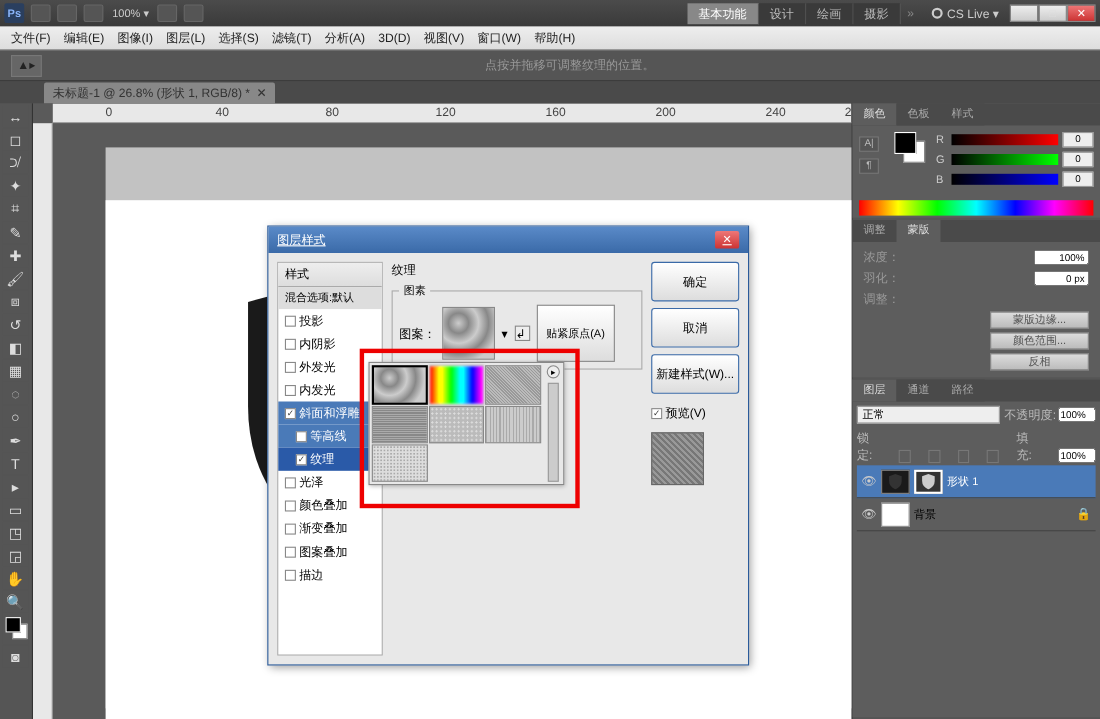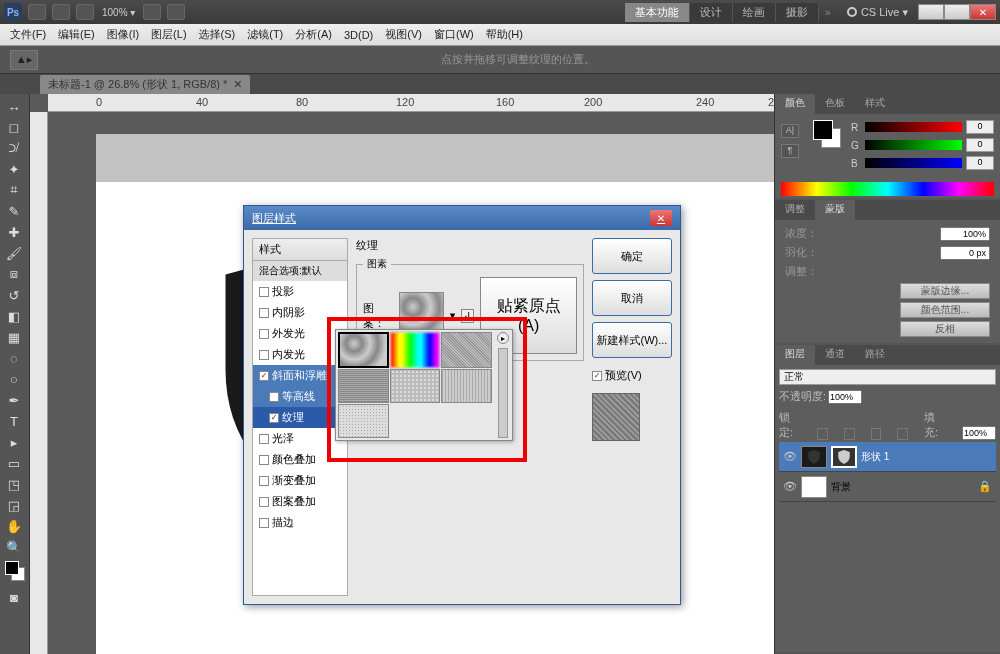--- a/index.html
+++ b/index.html
@@ -75,21 +75,21 @@
 
 .mask-panel { padding: 6px; color: #999; }
 .mask-row { display:flex; align-items:center; gap:6px; margin-bottom:6px; }
 .mask-preview { width:28px; height:24px; background:#333; border:1px solid #777; display:flex; align-items:center; justify-content:center; }
 .mask-ctrl { display:flex; justify-content:space-between; align-items:center; margin-bottom:4px; padding: 0 4px;}
 .mask-ctrl input { width:50px; height:14px; font-size:9px; text-align:right; padding-right:2px; }
 .mask-btns { display:flex; flex-direction:column; gap:3px; align-items:flex-end; padding:0 4px; }
 .mask-btn { width:90px; height:16px; background:linear-gradient(#ddd,#bbb); border:1px solid #888; font-size:10px; text-align:center; color:#555; }
 
 .layers-panel { padding: 4px; }
-.layer-top { display:flex; gap:4px; margin-bottom:4px;flex-direction:column; }
+.layer-top { display:flex; gap:4px; margin-bottom:4px; }
 .blend-mode { flex:1; height:16px; background:#eee; border:1px solid #999; font-size:10px; padding-left:4px; }
 .opacity-ctrl { display:flex; align-items:center; gap:2px; font-size:9px; color:#bbb; }
 .opacity-ctrl input { width:34px; height:14px; font-size:9px; }
 .lock-row { display:flex; align-items:flex-end; gap:16px; font-size:9px; color:#bbb; padding:2px 0; }
 .lock-icon { width:12px; height:12px; border:1px solid #777; }
 .layer-list { background: #5d5d5d; }
 .layer-item { display:flex; align-items:center; height:30px; border-bottom:1px solid #444; padding:0 4px; gap:4px; }
 .layer-item.active { background:#4a7ab8; color:#fff; }
 .eye { width:14px; height:14px; display:flex; align-items:center; justify-content:center; color:#ccc; }
 .layer-thumb { width:26px; height:22px; background:#000; border:1px solid #888; }
@@ -110,21 +110,21 @@
 .style-item.default { background:#ddd; }
 .style-item.hl { background:#4a7ab8; color:#fff; }
 .style-item.sub { padding-left: 16px; }
 .chk { width:10px; height:10px; border:1px solid #888; background:#fff; display:inline-flex; align-items:center; justify-content:center; font-size:8px; color:#333; }
 .chk.checked::after { content:"✓"; }
 .style-mid { flex:1; }
 .fieldset { border:1px solid #aaa; padding:6px; margin-bottom:6px; position:relative; }
 .fieldset legend { font-size:10px; padding:0 4px; background:#e8e8e8; }
 .pattern-row { display:flex; align-items:center; gap:6px; }
 .pattern-preview { width:48px; height:48px; background: radial-gradient(circle at 30% 30%, #ccc, #888 20%, #ccc 40%, #888 60%, #ccc 80%); border:1px solid #888; }
-.snap-btn { padding:18px 8px; background:linear-gradient(#fff,#ddd); border:1px solid #888; font-size:16px; }
+.snap-btn { padding:18px 8px; background:linear-gradient(#fff,#ddd); border:1px solid #888; font-size:10px; }
 .small-btn { width:14px; height:14px; border:1px solid #888; background:#eee; }
 .style-right { width: 80px; display:flex; flex-direction:column; gap:6px; }
 .dlg-btn { height:36px; background:linear-gradient(#fff,#ddd); border:1px solid #3a6aa8; border-radius:3px; font-size:11px; display:flex; align-items:center; justify-content:center; }
 .preview-chk { display:flex; align-items:center; gap:3px; font-size:10px; margin-top:4px; }
 .preview-box { width:48px; height:48px; background:#888; border:1px solid #666; margin-top:4px; background-image: repeating-linear-gradient(45deg,#999,#999 2px,#777 2px,#777 4px); }
 
 
 .redbox { position:absolute; left: 327px; top: 317px; width: 200px; height: 145px; border: 4px solid #e00; z-index: 120; pointer-events:none; }
 .pattern-picker { position:absolute; left: 335px; top: 329px; width: 178px; height: 112px; background:#e8e8e8; border:1px solid #888; z-index:110; box-shadow:1px 1px 4px rgba(0,0,0,0.3); display:flex; }
 .picker-grid { flex:1; display:grid; grid-template-columns: repeat(3,1fr); gap:1px; padding:2px; }
@@ -232,21 +232,21 @@
     <div class="tool">◙</div>
   </div>
 
   <div class="canvas-wrap">
     <div class="ruler-h">
       <span style="left:48px">0</span>
       <span style="left:148px">40</span>
       <span style="left:248px">80</span>
       <span style="left:348px">120</span>
       <span style="left:448px">160</span>
-      <span style="left:536px">200</span>
+      <span style="left:548px">200</span>
       <span style="left:648px">240</span>
       <span style="left:720px">280</span>
     </div>
     <div class="ruler-v"></div>
     <div class="canvas-inner">
       <div class="doc-bg"></div>
       <div class="doc-white"></div>
       <div class="shield">
         <svg viewBox="0 0 100 110">
             <path d="M50 0 L95 12 L95 50 Q95 90 50 110 Q5 90 5 50 L5 12 Z" fill="#1a1a1a"></path>

